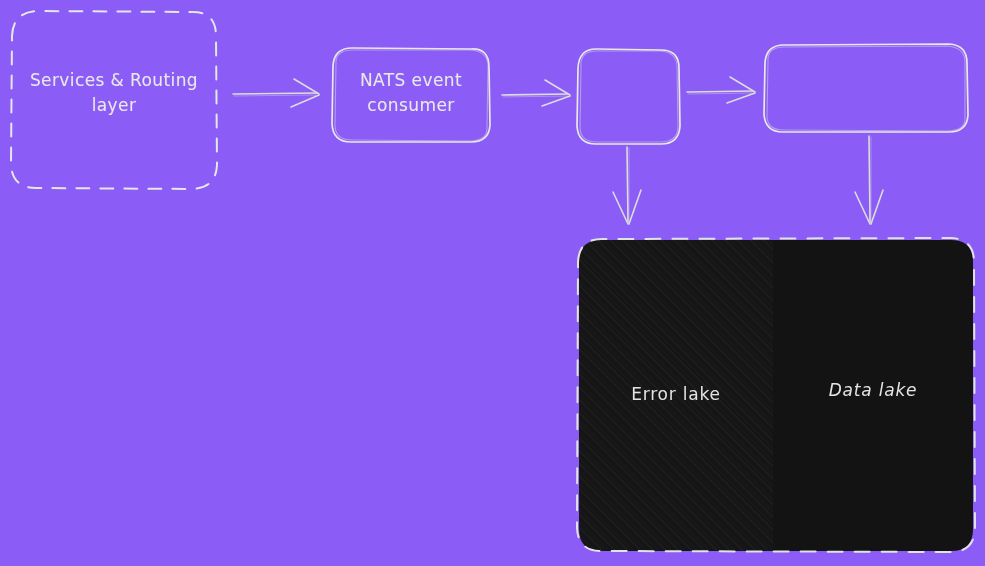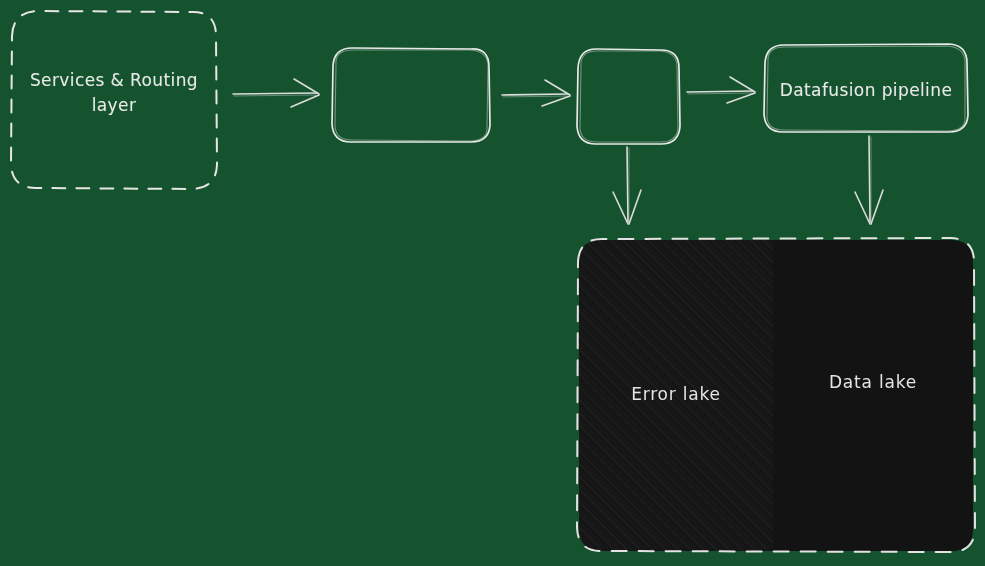--- a/index.html
+++ b/index.html
@@ -4,21 +4,21 @@
 <style>
   html, body {
     margin: 0;
     padding: 0;
     background: #0f0f0f;
   }
   #canvas {
     position: relative;
     width: 985px;
     height: 566px;
-    background: #14532d;
+    background: #8b5cf6;
     overflow: hidden;
     font-family: "DejaVu Sans", sans-serif;
   }
   .svg-layer {
     position: absolute;
     left: 0;
     top: 0;
     width: 985px;
     height: 566px;
     pointer-events: none;
@@ -134,28 +134,29 @@
       <path d="M 869 136 L 870 222"></path>
       <path d="M 871 137 L 871 220" stroke-opacity="0.4" stroke-width="1"></path>
       <path d="M 855 192 L 870 224"></path>
       <path d="M 883 190 L 871 224"></path>
     </g>
   </svg>
 
   <div class="node-label" style="left:10px; top:68px; width:208px;">Services &amp; Routing
 layer</div>
 
+  <div class="node-label" style="left:332px; top:68px; width:158px;">NATS event
+consumer</div>
 
 
-  <div class="node-label" style="left:764px; top:78px; width:204px;">Datafusion pipeline</div>
 
 
   <div class="lake-label" style="left:579px; top:384px; width:194px;">Error lake</div>
 
-  <div class="lake-label" style="left:773px; top:372px; width:200px;">Data lake</div>
+  <div class="lake-label" style="left:773px; top:380px; width:200px;font-style:italic;">Data lake</div>
 
   <div class="hit" style="left:10px; top:10px; width:208px; height:180px;"></div>
   <div class="hit" style="left:332px; top:47px; width:158px; height:96px;"></div>
   <div class="hit" style="left:577px; top:48px; width:102px; height:97px;"></div>
   <div class="hit" style="left:764px; top:44px; width:204px; height:89px;"></div>
   <div class="hit" style="left:579px; top:240px; width:194px; height:311px;"></div>
   <div class="hit" style="left:773px; top:240px; width:200px; height:311px;"></div>
 
 </div>
 

